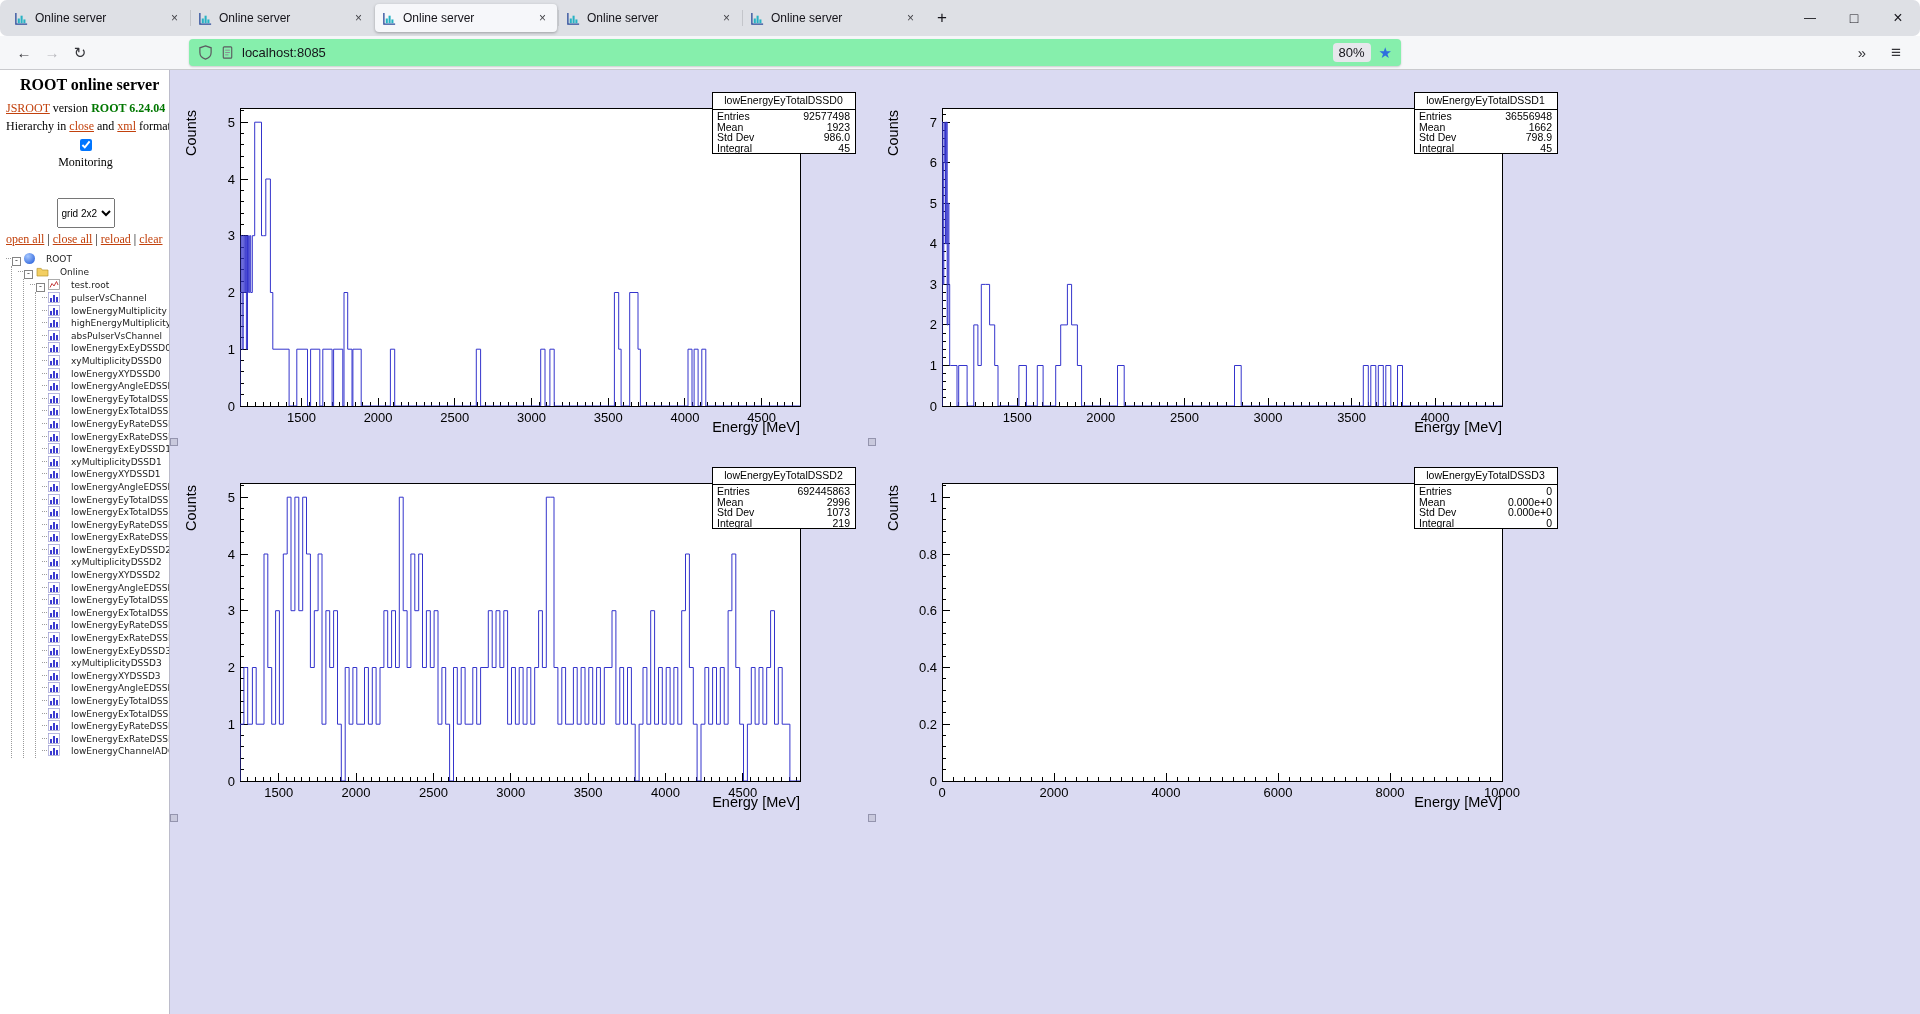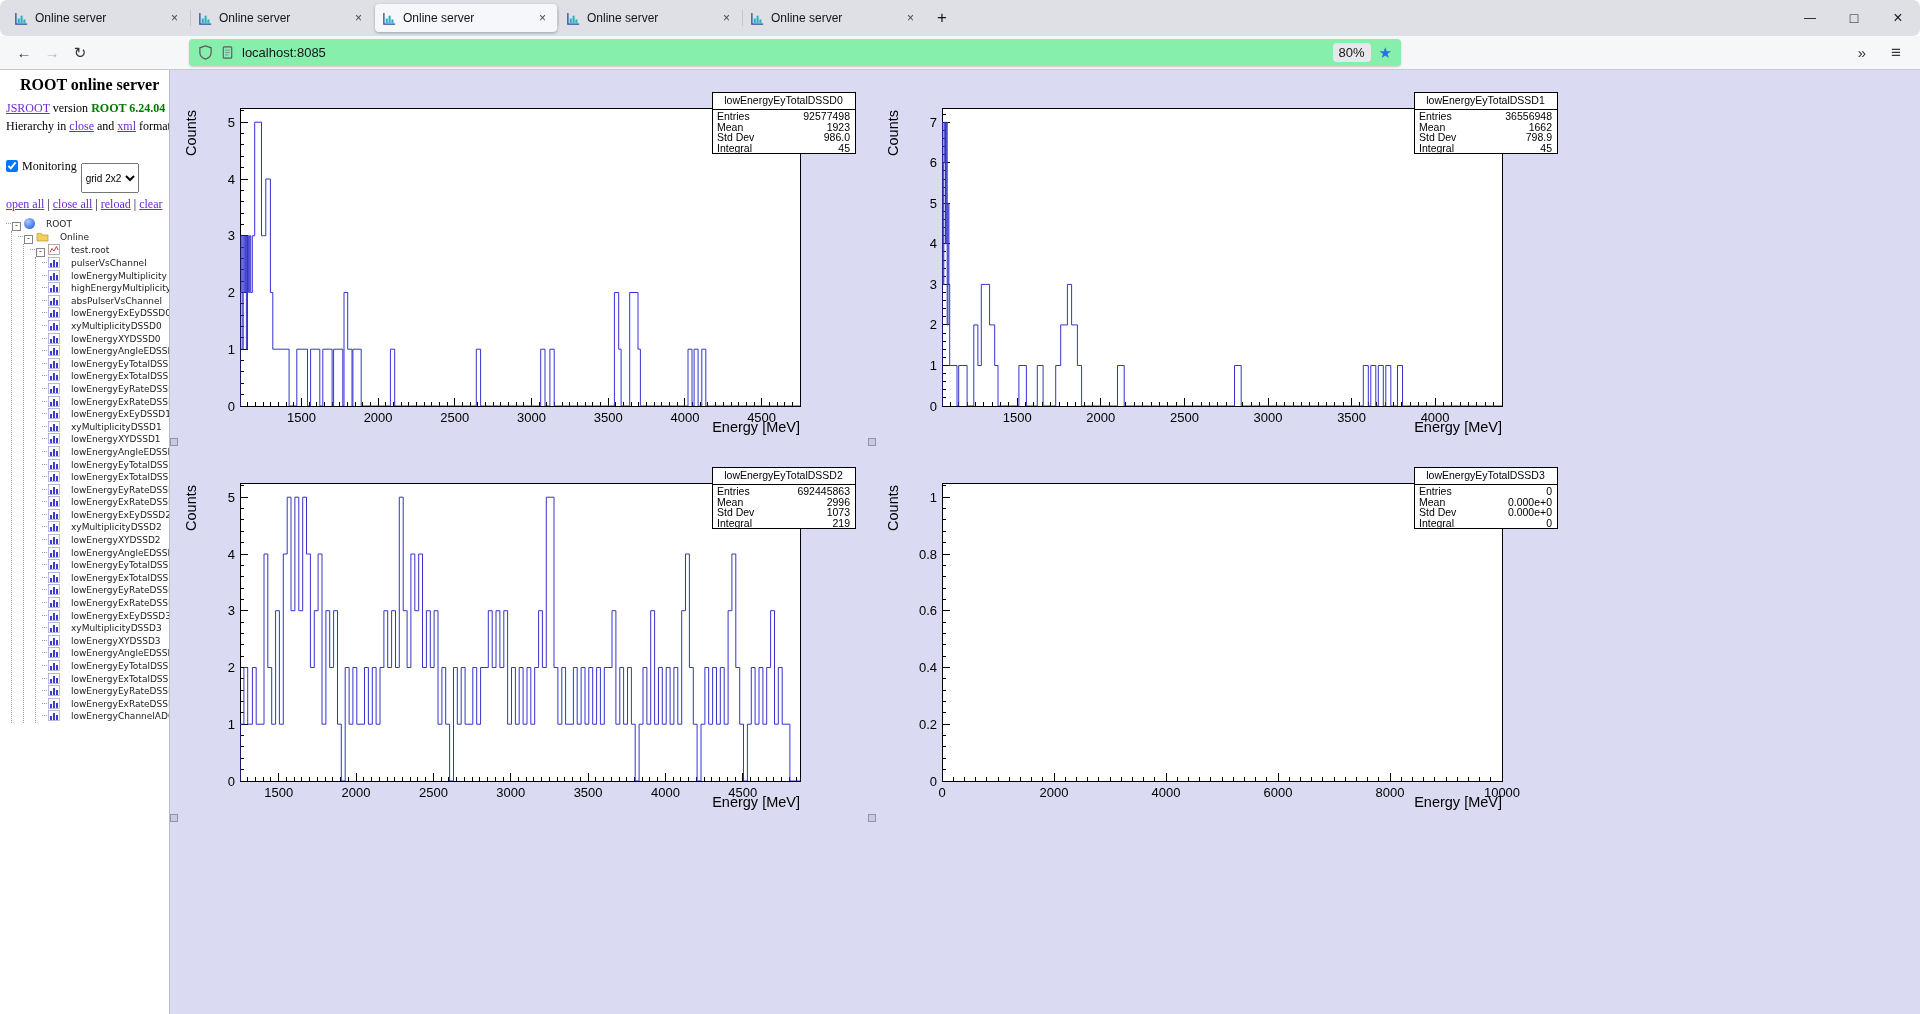--- a/index.html
+++ b/index.html
@@ -42,24 +42,24 @@
   .sidebar { width:170px; background:#fff; border-right:1px solid #bcbccb; padding:5px 4px 0 5px;
              overflow:hidden; flex:none; }
   .main { flex:1; position:relative; background:#dadaf2; }
   .canvas-area { position:absolute; left:0; top:0; width:1404px; height:750px; }
   .pad { position:absolute; width:702px; height:375px; }
   .handle { position:absolute; width:8px; height:8px; background:#c9c9dd; border:1px solid #9494ae; }
 
   
   .sb-title { font-family:"Liberation Serif", serif; font-size:16px; font-weight:bold; color:#000; margin:1px 0 7px 15px; white-space:nowrap; }
   .sb-line { font-family:"Liberation Serif", serif; font-size:12px; margin:2px 0 3px 1px; white-space:nowrap; color:#000; }
-  .sb-line a, .actions a { color:#6d28d9; text-decoration:underline; cursor:pointer; }
+  .sb-line a, .actions a { color:#c2410c; text-decoration:underline; cursor:pointer; }
   .version-val { color:#007700; font-weight:bold; }
   .monitor-row { display:flex; align-items:center; gap:4px; margin:5px 0 4px 1px;
-                 font-family:"Liberation Serif", serif; font-size:12px; }
+                 font-family:"Liberation Serif", serif; font-size:12px;flex-direction:column; }
   .monitor-row input { width:12px; height:12px; }
   .monitor-row select { font-size:10px; height:30px; font-family:"Liberation Sans", sans-serif;margin-top:24px; }
   .actions { font-family:"Liberation Serif", serif; font-size:12px; margin:2px 12px 6px 1px; white-space:nowrap; }
   .actions .sep { color:#000; }
 
   .tree, .tree ul { list-style:none; }
   .tree { font-size:9px; font-family:"DejaVu Sans", sans-serif; color:#1c1c1c; margin-left:1px; }
   .tree ul { margin-left:5px; padding-left:6px; border-left:1px dotted #9a9a9a; }
   .tree li { line-height:11.6px; white-space:nowrap; }
   .tree li::before { content:""; display:inline-block; width:5px; margin-right:1px;

